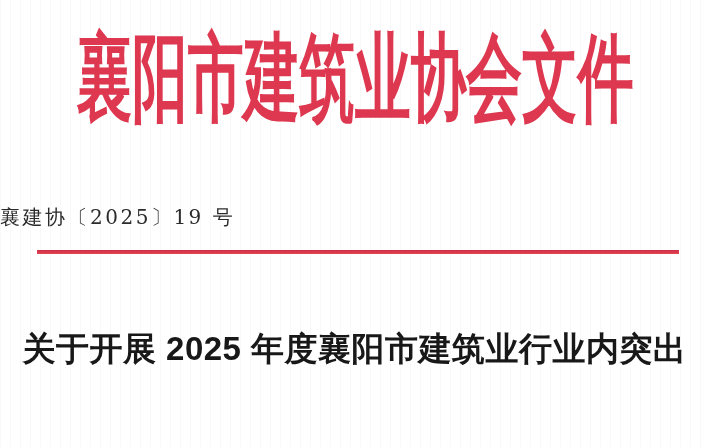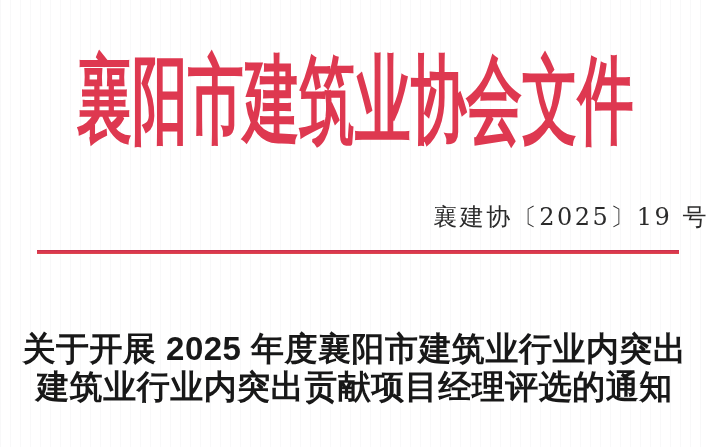--- a/index.html
+++ b/index.html
@@ -23,43 +23,43 @@
     overflow: hidden;
     font-family: "Liberation Sans", sans-serif;
   }
   .org-title-row {
     position: absolute;
     top: 30px;
     left: 0;
     width: 100%;
     height: 118px;
     display: flex;
-    align-items: flex-end;
+    align-items: flex-start;
     justify-content: center;
   }
   .org-title {
     font-family: "DejaVu Serif", "Liberation Serif", serif;
     font-weight: 700;
     font-size: 96px;
     line-height: 1;
     color: #de3850;
     white-space: nowrap;
     transform: scaleX(0.58);
     transform-origin: 50% 50%;
     letter-spacing: 0px;
   }
   .doc-number {
     position: absolute;
     top: 204px;
     left: 0;
     width: 100%;
-    text-align: right;
+    text-align: left;
     font-family: "DejaVu Serif", "Liberation Serif", serif;
     font-weight: 400;
-    font-size: 24px;
+    font-size: 20px;
     line-height: 26px;
     color: #2b2b2b;
     letter-spacing: 2.5px;
   }
   .red-divider {
     position: absolute;
     top: 250px;
     left: 37px;
     width: 642px;
     height: 4px;
@@ -90,16 +90,15 @@
   <div class="org-title-row">
     <div class="org-title">襄阳市建筑业协会文件</div>
   </div>
 
   <div class="doc-number">襄建协〔2025〕19 号</div>
 
   <div class="red-divider"></div>
 
   <div class="notice-title">
     <div class="line">关于开展 2025 年度襄阳市建筑业行业内突出</div>
-    <div class="line">建筑业行业内突出贡献项目经理评选的通知</div>
   </div>
 
 </div>
 
 </body></html>

